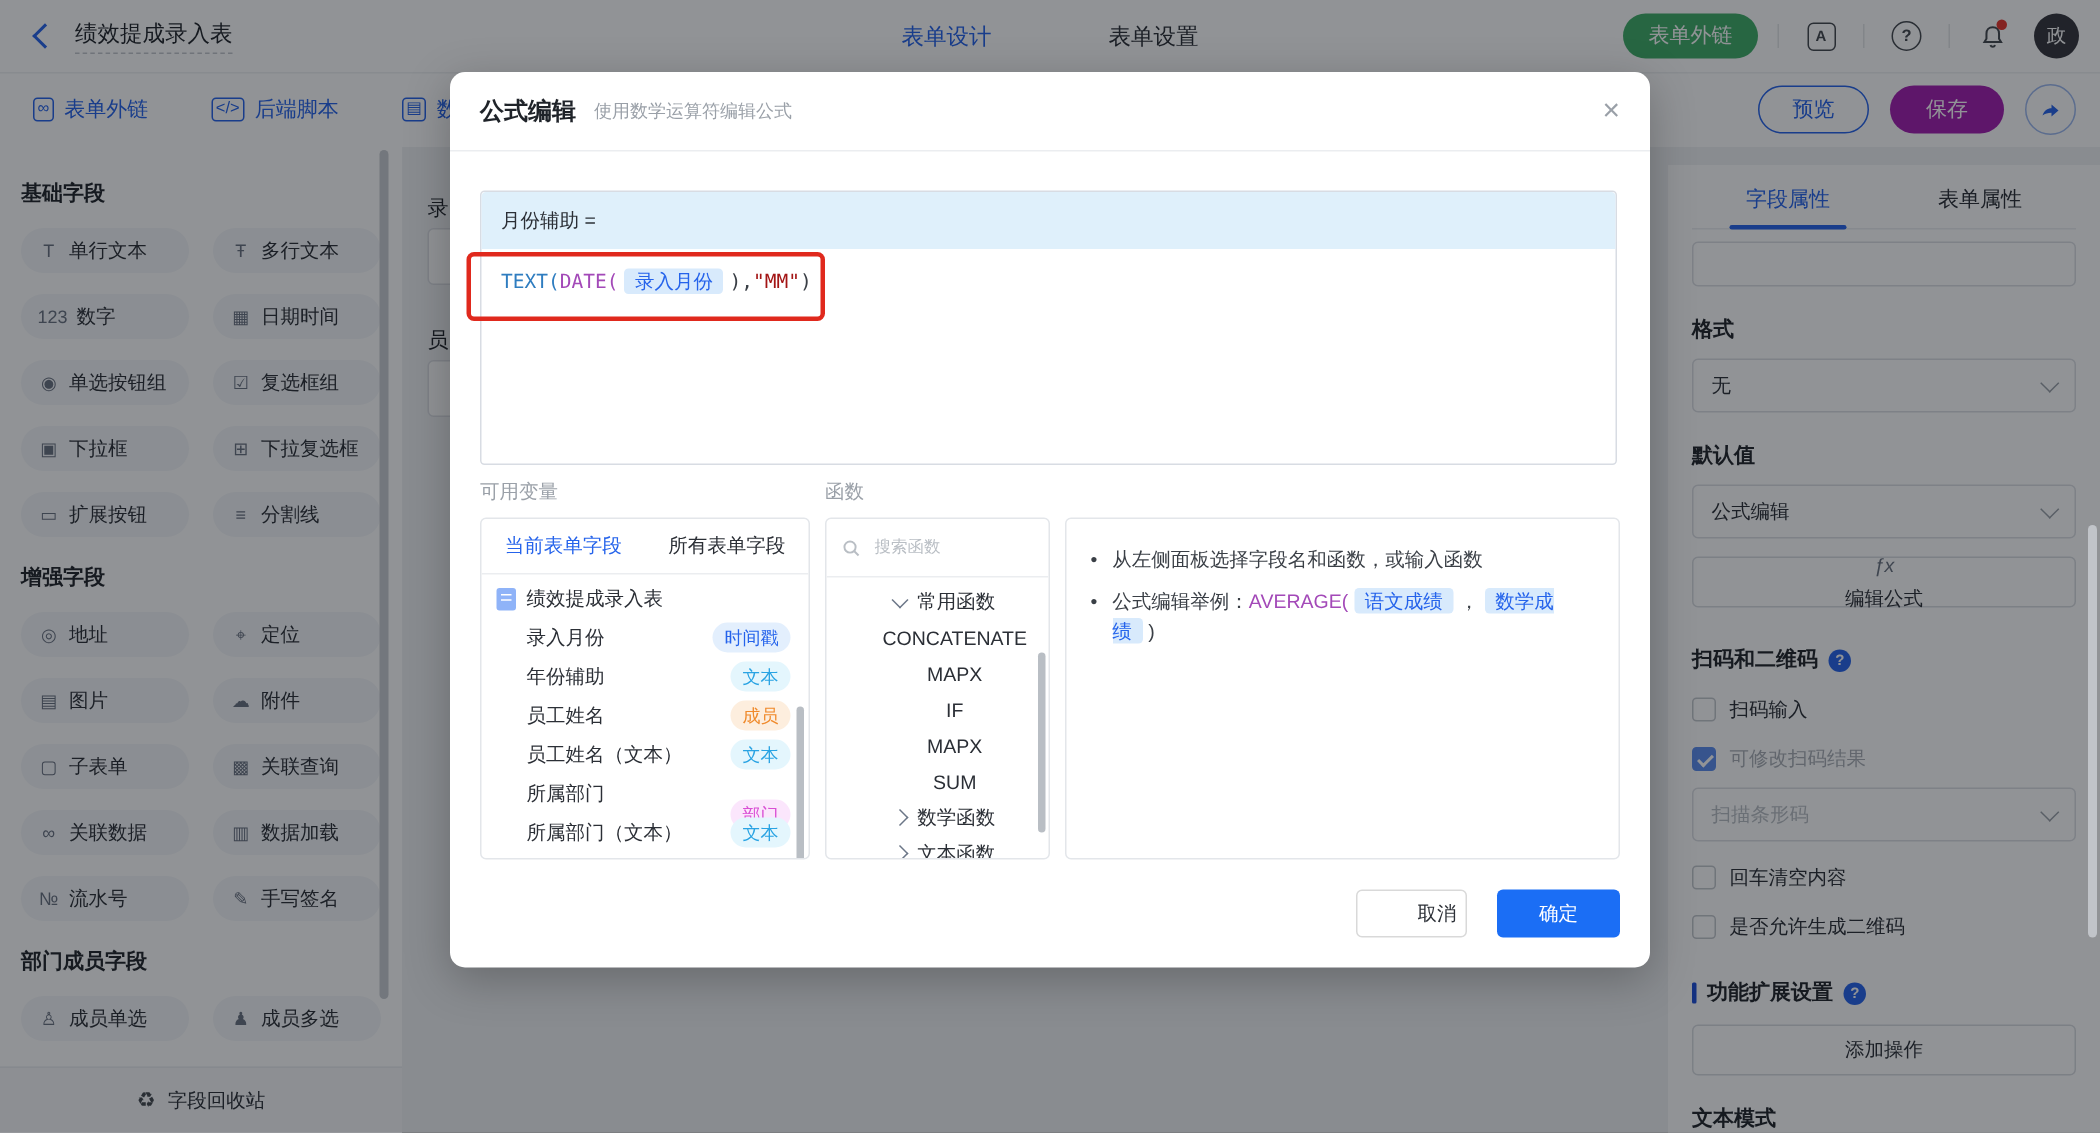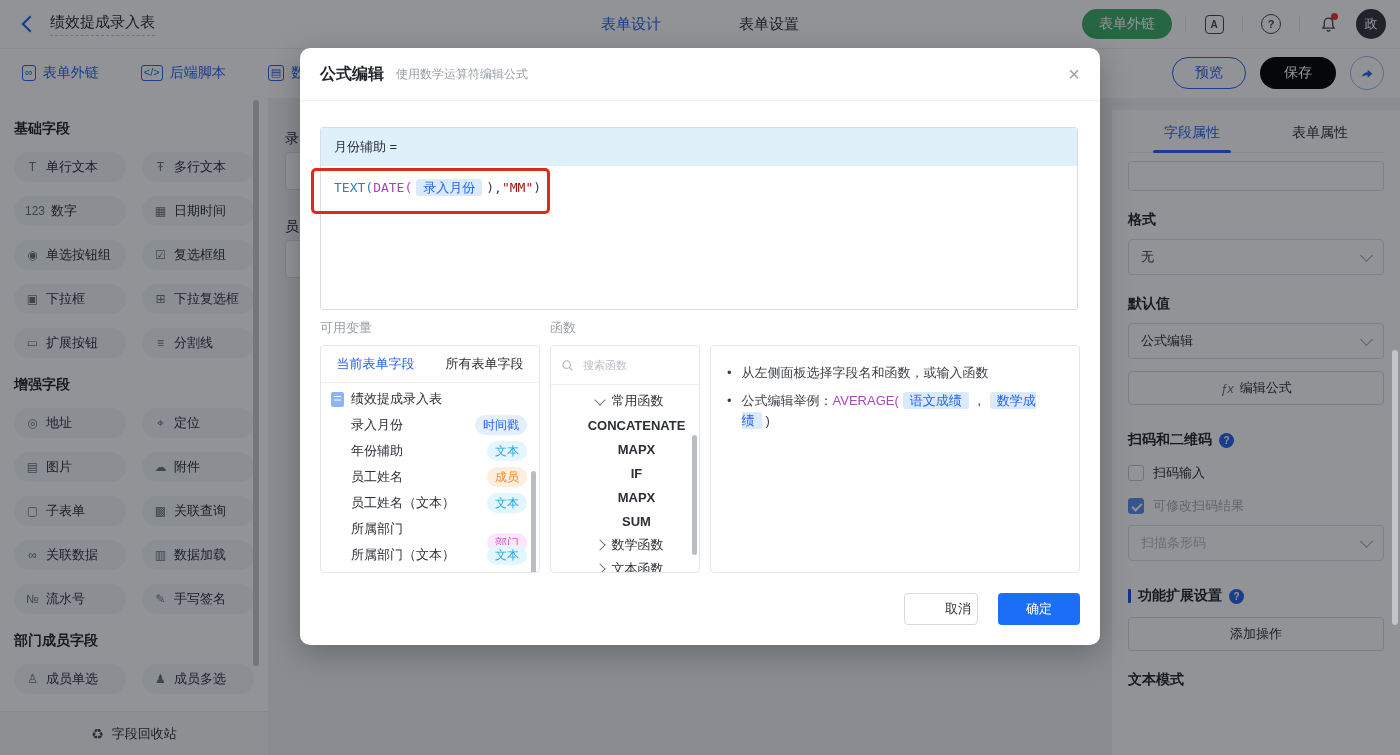--- a/index.html
+++ b/index.html
@@ -29,21 +29,21 @@
           justify-content:center;font-size:13px;cursor:pointer;}
 
   
   .subbar{position:absolute;left:0;top:48px;right:0;height:50px;background:#fff;z-index:9;display:flex;align-items:center;}
   .sub-links{display:flex;gap:42px;margin-left:22px;}
   .sub-link{display:flex;align-items:center;gap:7px;color:#2563eb;font-size:14px;cursor:pointer;white-space:nowrap;}
   .sub-link .g{font-size:11px;border:1px solid #2563eb;border-radius:3px;padding:0 2px;line-height:13px;height:14px;display:inline-block;}
   .sub-right{position:absolute;right:16px;display:flex;align-items:center;gap:14px;}
   .btn-preview{height:32px;padding:0 22px;border-radius:16px;border:1px solid #2563eb;background:#fff;color:#2563eb;
                font-size:14px;cursor:pointer;}
-  .btn-save{height:32px;padding:0 24px;border-radius:16px;border:none;background:#000000;color:#fff;font-size:14px;cursor:pointer;}
+  .btn-save{height:32px;padding:0 24px;border-radius:16px;border:none;background:#a21caf;color:#fff;font-size:14px;cursor:pointer;}
   .btn-share{width:32px;height:32px;border-radius:50%;border:1px solid #9db9f0;background:#fff;display:flex;
              align-items:center;justify-content:center;cursor:pointer;}
 
   
   .sidebar{position:absolute;left:0;top:98px;width:268px;bottom:0;background:#fff;overflow:hidden;z-index:5;}
   .sb-inner{padding:22px 14px 0 14px;}
   .sb-sec-title{font-size:14px;font-weight:bold;color:#1f2329;margin:18px 0 14px 0;}
   .sb-sec-title:first-child{margin-top:0;}
   .chip-grid{display:grid;grid-template-columns:1fr 1fr;gap:14px 16px;}
   .chip{height:30px;border-radius:15px;background:#f4f6f9;display:flex;align-items:center;padding:0 4px 0 11px;
@@ -66,21 +66,21 @@
   .rp-tab.active{color:#2563eb;}
   .rp-underline{position:absolute;bottom:-1px;height:3px;width:78px;background:#2563eb;border-radius:2px;}
   .rp-input{height:28px;border:1px solid #dcdfe4;border-radius:4px;margin-top:8px;background:#fff;}
   .rp-label{font-size:14px;font-weight:bold;color:#1f2329;margin-top:20px;}
   .rp-select{height:34px;border:1px solid #dcdfe4;border-radius:4px;margin-top:10px;display:flex;align-items:center;
              padding:0 12px;justify-content:space-between;cursor:pointer;background:#fff;}
   .rp-select.disabled{color:#b9bec4;}
   .chev-d{width:8px;height:8px;border-right:1.6px solid #9aa0a8;border-bottom:1.6px solid #9aa0a8;
           transform:rotate(45deg);margin-top:-4px;flex:none;}
   .rp-btn{height:34px;border:1px solid #d9dce1;border-radius:4px;margin-top:12px;display:flex;align-items:center;
-          justify-content:center;gap:6px;background:#fff;font-size:13px;color:#2b2f36;cursor:pointer;width:100%;box-sizing:border-box;}
+          justify-content:center;gap:6px;background:#fff;font-size:13px;color:#2b2f36;cursor:pointer;width:100%;box-sizing:border-box;flex-direction:column;}
   .fx{font-style:italic;color:#6b7380;font-size:13px;}
   .rp-sec{display:flex;align-items:center;gap:7px;margin-top:26px;font-size:14px;font-weight:bold;color:#1f2329;}
   .qmark{width:15px;height:15px;border-radius:50%;background:#2563eb;color:#fff;font-size:10px;font-weight:bold;
          display:flex;align-items:center;justify-content:center;}
   .blue-bar{width:3px;height:14px;background:#1d4ed8;border-radius:1px;}
   .cb-row{display:flex;align-items:center;gap:9px;margin-top:15px;cursor:pointer;}
   .cb{width:16px;height:16px;border:1px solid #c4c8cd;border-radius:3px;background:#fff;box-sizing:border-box;flex:none;}
   .cb.checked{background:#5b8def;border-color:#5b8def;position:relative;}
   .cb.checked::after{content:"";position:absolute;left:4.5px;top:1.5px;width:4px;height:8px;
                      border-right:2px solid #fff;border-bottom:2px solid #fff;transform:rotate(45deg);}
@@ -125,21 +125,21 @@
   .bg-member{color:#f08a2b;background:#fdeede;}
   .bg-dept{color:#d94fd4;background:#fbe6fc;margin-top:28px;}
   .var-scrollbar{position:absolute;right:3px;top:88px;width:5px;height:133px;border-radius:3px;background:#b9bec4;}
   .fn-box{left:250px;width:150px;}
   .fn-search{height:38px;border-bottom:1px solid #ebedf0;display:flex;align-items:center;padding:0 10px;gap:7px;}
   .fn-search input{border:none;outline:none;width:100px;font-size:11px;color:#2b2f36;background:transparent;
                    font-family:"Liberation Sans",sans-serif;}
   .fn-search input::placeholder{color:#b9bec4;}
   .fn-list{padding-top:4px;position:relative;height:186px;overflow:hidden;}
   .frow{height:24px;display:flex;align-items:center;padding-left:9px;font-size:13px;color:#2b2f36;cursor:pointer;justify-content:center;}
-  .frow.item{padding-left:23px;font-weight:bold;}
+  .frow.item{padding-left:23px;}
   .car{width:7px;height:7px;border-right:1.5px solid #6b7687;border-bottom:1.5px solid #6b7687;margin-right:8px;flex:none;}
   .car.down{transform:rotate(45deg);margin-top:-3px;}
   .car.right{transform:rotate(-45deg);}
   .fn-scrollbar{position:absolute;right:2px;top:50px;width:5px;height:120px;border-radius:3px;background:#b9bec4;}
   .help-box{left:410px;width:370px;padding:17px 16px;box-sizing:border-box;}
   .tip{display:flex;gap:10px;font-size:13px;color:#3a3f46;line-height:20px;margin-bottom:8px;}
   .tip .dot{color:#3a3f46;}
   .m-footer{position:absolute;right:20px;top:545px;display:flex;gap:20px;}
   .btn-cancel{width:74px;height:32px;border:1px solid #d9d9d9;border-radius:4px;background:#fff;font-size:13px;
               color:#2b2f36;cursor:pointer;padding-left:40px;}
@@ -352,20 +352,30 @@
         </div>
         <div class="cb-row">
           <span class="cb checked"></span>
           <span class="cb-label muted">可修改扫码结果</span>
         </div>
       </div>
     <div class="rp-select disabled">
       <span>扫描条形码</span>
       <span class="chev-d"></span>
     </div>
+    <div id="cb-group2">
+        <div class="cb-row">
+          <span class="cb"></span>
+          <span class="cb-label">回车清空内容</span>
+        </div>
+        <div class="cb-row">
+          <span class="cb"></span>
+          <span class="cb-label">是否允许生成二维码</span>
+        </div>
+      </div>
     <div class="rp-sec">
       <span class="blue-bar"></span>
       <span>功能扩展设置</span>
       <span class="qmark">?</span>
     </div>
     <button class="rp-btn">
       <span>添加操作</span>
     </button>
     <div class="rp-label">文本模式</div>
 

